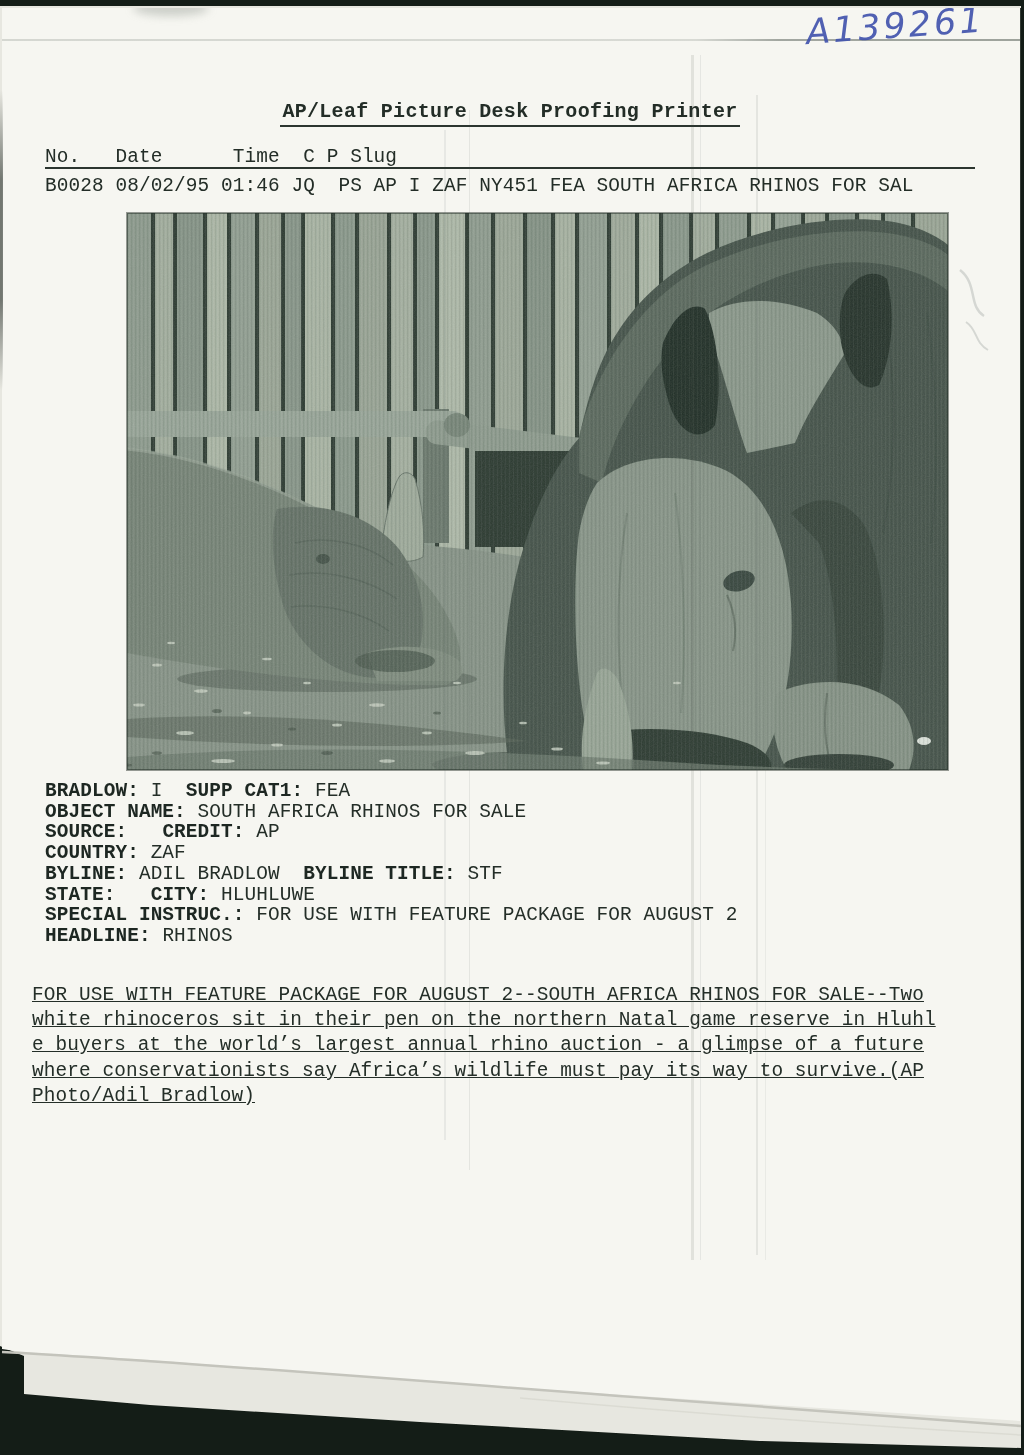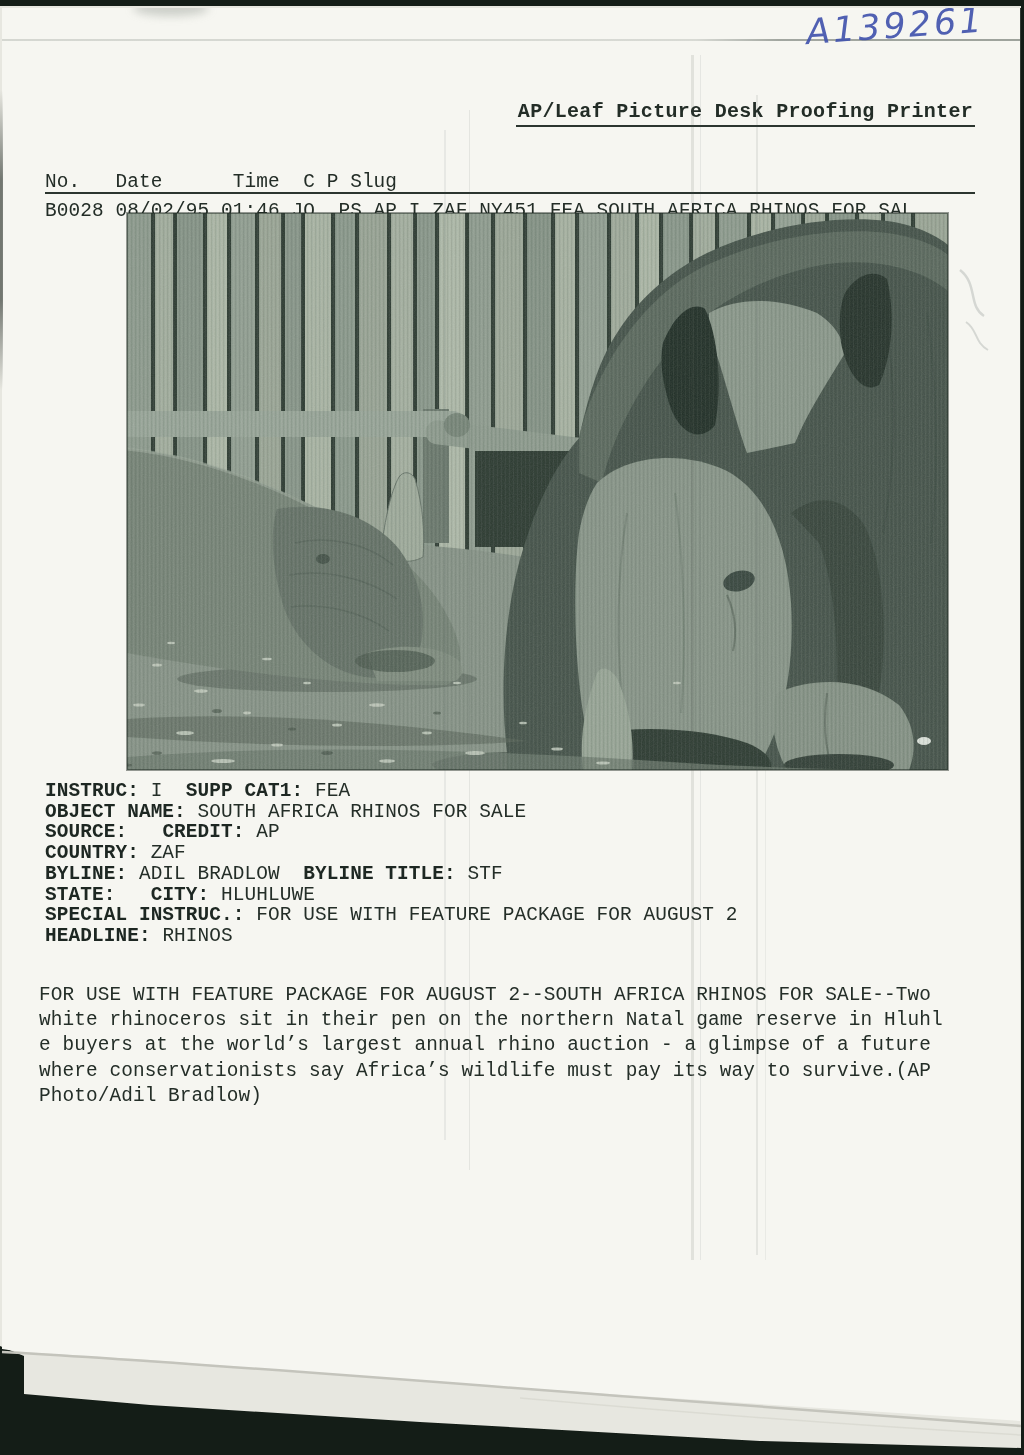--- a/index.html
+++ b/index.html
@@ -26,42 +26,42 @@
   .crease-smudge{
     position:absolute;left:133px;top:0;width:76px;height:16px;
     background:rgba(128,138,130,.35);filter:blur(4px);border-radius:50%;
   }
   .handwriting{
     position:absolute;left:806px;top:0px;width:230px;height:52px;
     font-family:"DejaVu Sans",sans-serif;font-style:italic;
     font-size:35px;line-height:48px;color:#4254ad;
     letter-spacing:3px;transform:rotate(-4deg);opacity:.92;
   }
-  .doc-title-wrap{position:absolute;left:45px;top:101px;width:930px;text-align:right;}
+  .doc-title-wrap{position:absolute;left:45px;top:101px;width:930px;text-align:center;}
   .doc-title{
     display:inline-block;font-size:20px;font-weight:bold;color:#232d27;
     line-height:22px;border-bottom:2.5px solid #2b352f;padding:0 2px 2px 2px;
     letter-spacing:.3px;
   }
-  .listing{position:absolute;left:45px;top:148px;width:930px;color:#232d27;margin-top:25px;}
+  .listing{position:absolute;left:45px;top:148px;width:930px;color:#232d27;}
   .listing-header{
     font-size:19.4px;line-height:19px;letter-spacing:.1px;
     border-bottom:2.5px solid #2b352f;padding-bottom:0;white-space:pre;
   }
   .listing-row{font-size:19.4px;line-height:20px;margin-top:7px;white-space:pre;letter-spacing:.1px;}
   .photo{
     position:absolute;left:127px;top:213px;width:821px;height:557px;
     outline:1px solid rgba(28,38,30,.45);
     background:#8c988c;
   }
   .photo svg{display:block;width:821px;height:557px;}
   .metadata{position:absolute;left:45px;top:781px;color:#242e28;}
   .meta-line{font-size:19.4px;line-height:20.7px;white-space:pre;letter-spacing:.1px;}
   .meta-line .bold{font-weight:bold;color:#1d2722;}
-  .caption{position:absolute;left:39px;top:983px;color:#242e28;}
+  .caption{position:absolute;left:32px;top:983px;color:#242e28;text-decoration:underline;}
   .cap-line{font-size:19.4px;line-height:25.2px;white-space:pre;letter-spacing:.1px;}
   .streak{position:absolute;background:#46504a;}
   .right-edge-strip{
     position:absolute;right:0;top:8px;width:4px;height:980px;
     background:linear-gradient(180deg,rgba(18,27,21,.85) 0%,rgba(18,27,21,.8) 70%,rgba(18,27,21,0) 100%);
   }
   .left-edge-sliver{
     position:absolute;left:0;top:90px;width:3px;height:300px;
     background:linear-gradient(180deg,rgba(18,27,21,0) 0%,rgba(18,27,21,.55) 30%,rgba(18,27,21,.55) 70%,rgba(18,27,21,0) 100%);
   }
@@ -219,21 +219,21 @@
       </g>
 
       <rect x="0" y="0" width="821" height="557" fill="url(#vband)"></rect>
       <rect x="0" y="0" width="821" height="557" filter="url(#grain)" opacity="0.15"></rect>
       <rect x="0" y="0" width="821" height="557" fill="#3c5a49" opacity="0.06"></rect>
       <rect x="0.5" y="0.5" width="820" height="556" fill="none" stroke="#1f2b24" opacity=".5"></rect>
     </svg>
   </div>
 
   <div class="metadata" id="metadata">
-      <div class="meta-line"><span class="bold">INSTRUC:</span><span> I  </span><span class="bold">SUPP CAT1:</span><span> FEA</span></div>
+      <div class="meta-line"><span class="bold">BRADLOW:</span><span> I  </span><span class="bold">SUPP CAT1:</span><span> FEA</span></div>
       <div class="meta-line"><span class="bold">OBJECT NAME:</span><span> SOUTH AFRICA RHINOS FOR SALE</span></div>
       <div class="meta-line"><span class="bold">SOURCE:</span><span>   </span><span class="bold">CREDIT:</span><span> AP</span></div>
       <div class="meta-line"><span class="bold">COUNTRY:</span><span> ZAF</span></div>
       <div class="meta-line"><span class="bold">BYLINE:</span><span> ADIL BRADLOW  </span><span class="bold">BYLINE TITLE:</span><span> STF</span></div>
       <div class="meta-line"><span class="bold">STATE:</span><span>   </span><span class="bold">CITY:</span><span> HLUHLUWE</span></div>
       <div class="meta-line"><span class="bold">SPECIAL INSTRUC.:</span><span> FOR USE WITH FEATURE PACKAGE FOR AUGUST 2</span></div>
       <div class="meta-line"><span class="bold">HEADLINE:</span><span> RHINOS</span></div>
     </div>
 
   <div class="caption" id="caption">

